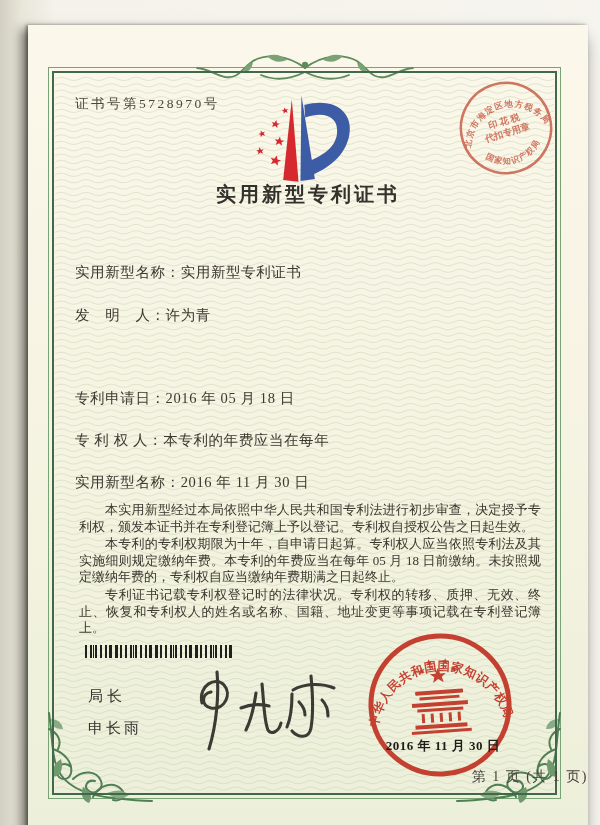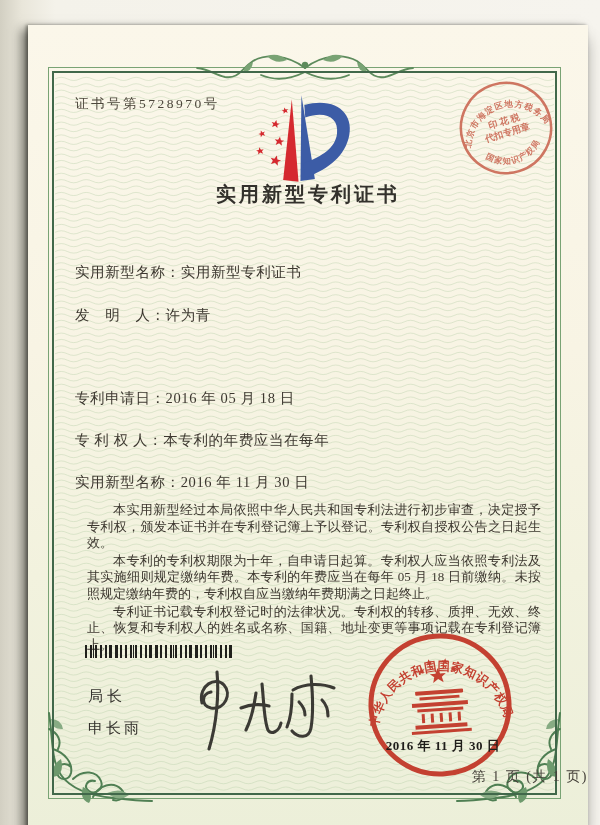--- a/index.html
+++ b/index.html
@@ -24,21 +24,21 @@
   .orn-br{right:-5px;bottom:-7px;transform:scaleX(-1);}
   .abs{position:absolute;}
   .cert-no{left:47px;top:70px;font-size:13.5px;letter-spacing:2.5px;color:#4c463b;}
   .logo{left:209px;top:70px;width:125px;height:92px;}
   .tax-seal{left:429px;top:54px;width:98px;height:98px;transform:rotate(-17deg);opacity:.85;}
   .title{left:0;right:0;top:156px;text-align:center;font-size:20px;font-weight:600;
     letter-spacing:3px;color:#33312c;}
   .field{left:47px;font-size:14.5px;color:#3c372f;letter-spacing:.6px;white-space:nowrap;}
   .paras{left:47px;top:477px;width:466px;font-size:13px;line-height:16.6px;color:#3c372f;
     text-align:justify;}
-  .paras p{margin:0 0 1px 12px;text-indent:2em;}
+  .paras p{margin:0 0 1px 4px;text-indent:2em;}
   .barcode{left:57px;top:620px;width:150px;height:13px;
     background:
       repeating-linear-gradient(90deg,#20201c 0 2px,rgba(0,0,0,0) 2px 5px),
       repeating-linear-gradient(90deg,#20201c 0 1px,rgba(0,0,0,0) 1px 8px);}
   .signoff-title{left:60px;top:662px;font-size:15px;letter-spacing:4px;color:#33312c;text-align:right;}
   .signoff-name{left:60px;top:694px;font-size:15px;letter-spacing:3px;color:#33312c;}
   .signature{left:152px;top:638px;width:175px;height:98px;}
   .office-seal{left:339px;top:607px;width:146px;height:146px;transform:rotate(-4deg);opacity:.93;}
   .seal-date{left:330px;top:712px;width:170px;text-align:center;font-size:13px;
     letter-spacing:.5px;color:#1f1d1a;font-weight:600;z-index:6;}

